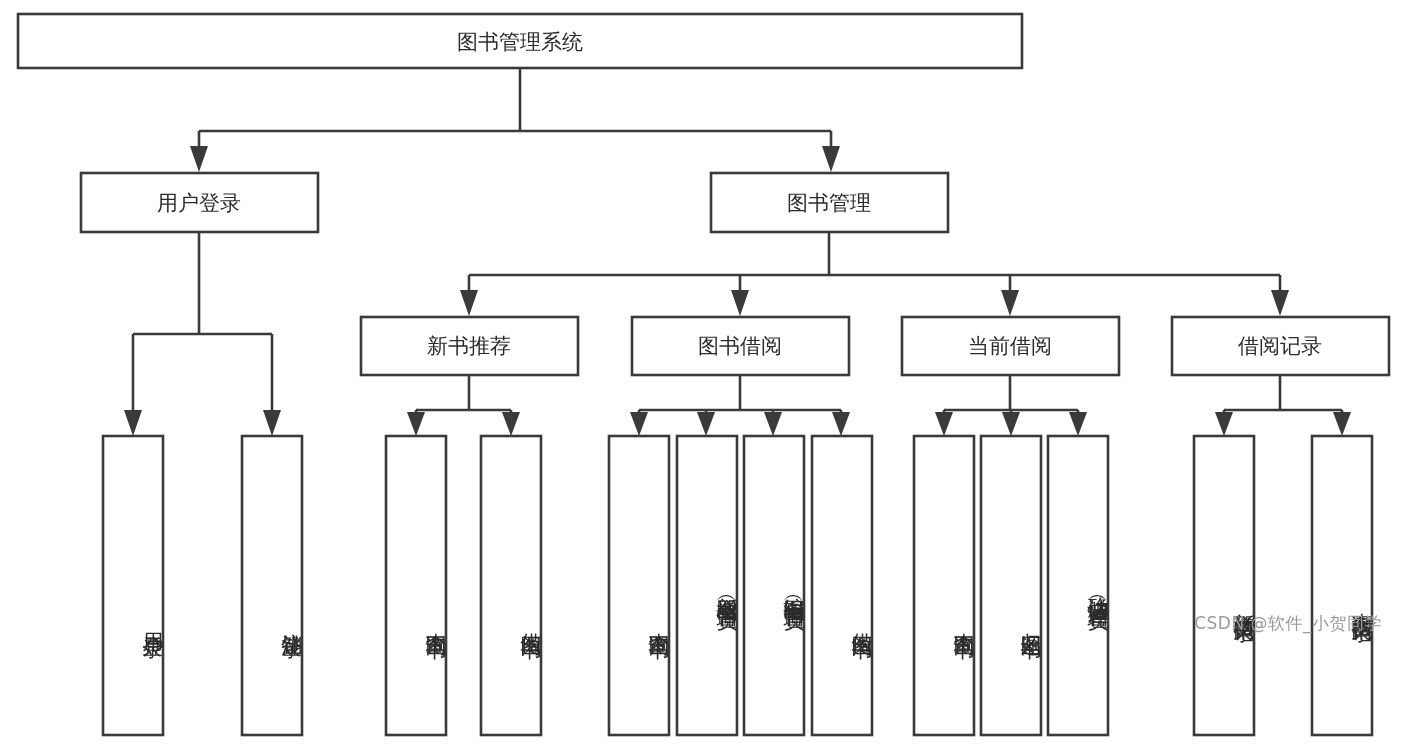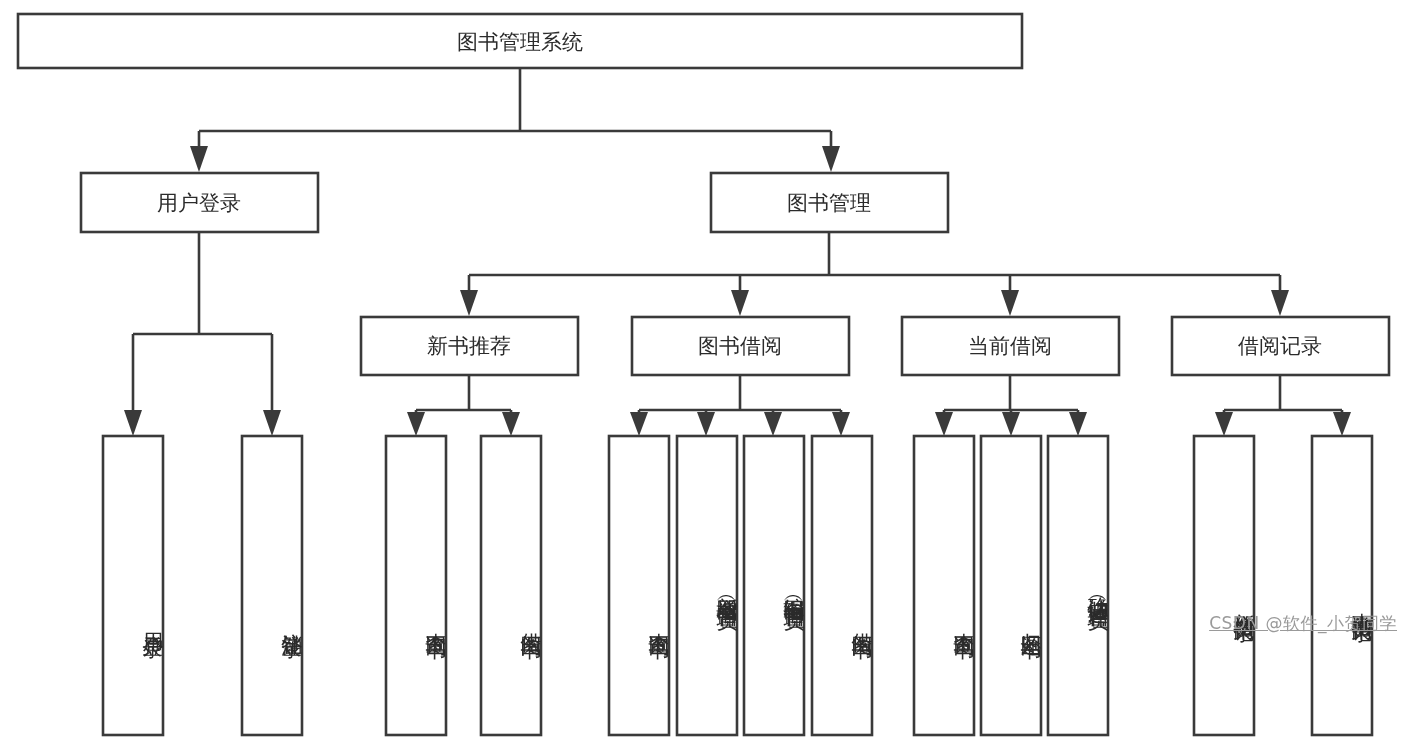--- a/index.html
+++ b/index.html
@@ -61,28 +61,27 @@
     letter-spacing: 2px;
     font-size: 21px;
     color: #2b2b2b;
     font-family: "DejaVu Sans", "Liberation Sans", sans-serif;
     line-height: 1;
     white-space: nowrap;
     pointer-events: none;
   }
   #watermark {
     position: absolute;
-    right: 8px;
+    right: 23px;
     bottom: 4px;
     font-size: 17px;
     color: #9a9a9a;
     font-family: "DejaVu Sans", "Liberation Sans", sans-serif;
     letter-spacing: 0.5px;
     white-space: nowrap;
-    text-decoration: underline;
   }
 </style>
 </head>
 <body>
 
 <div id="diagram-root">
 
   <svg id="tree-svg" viewBox="0 0 1405 747">
 
     <g>

